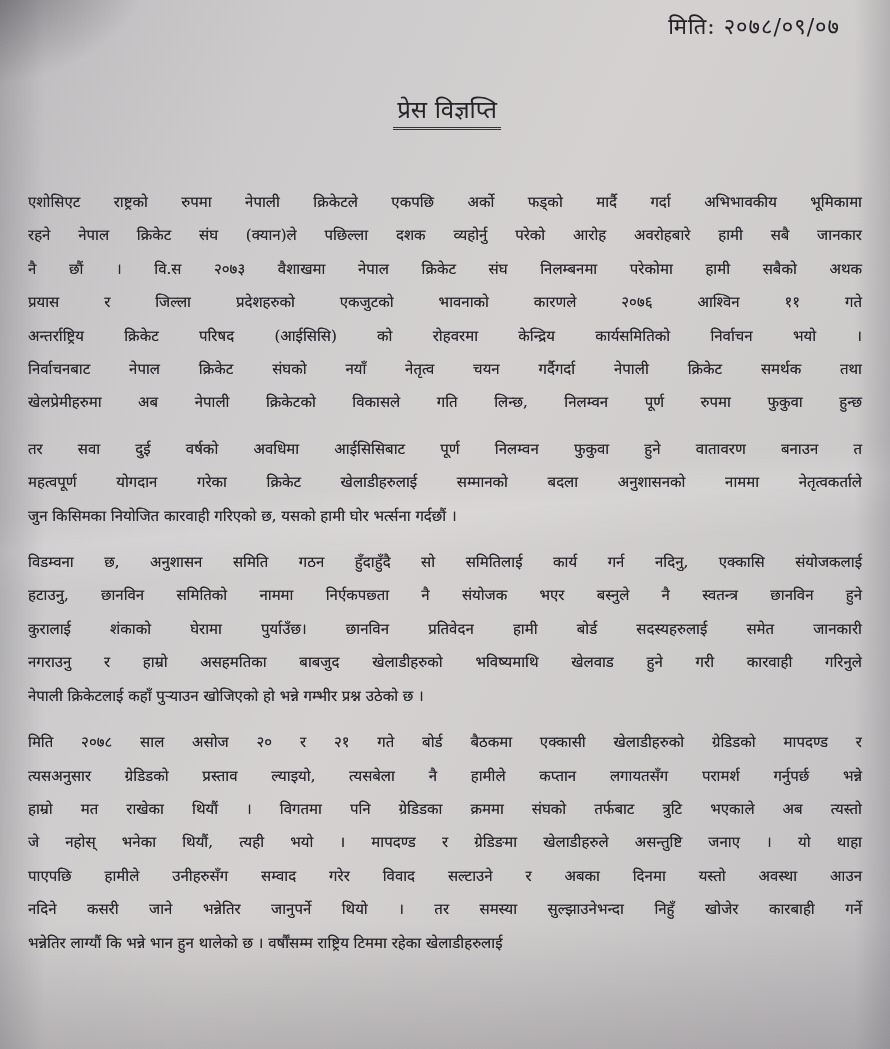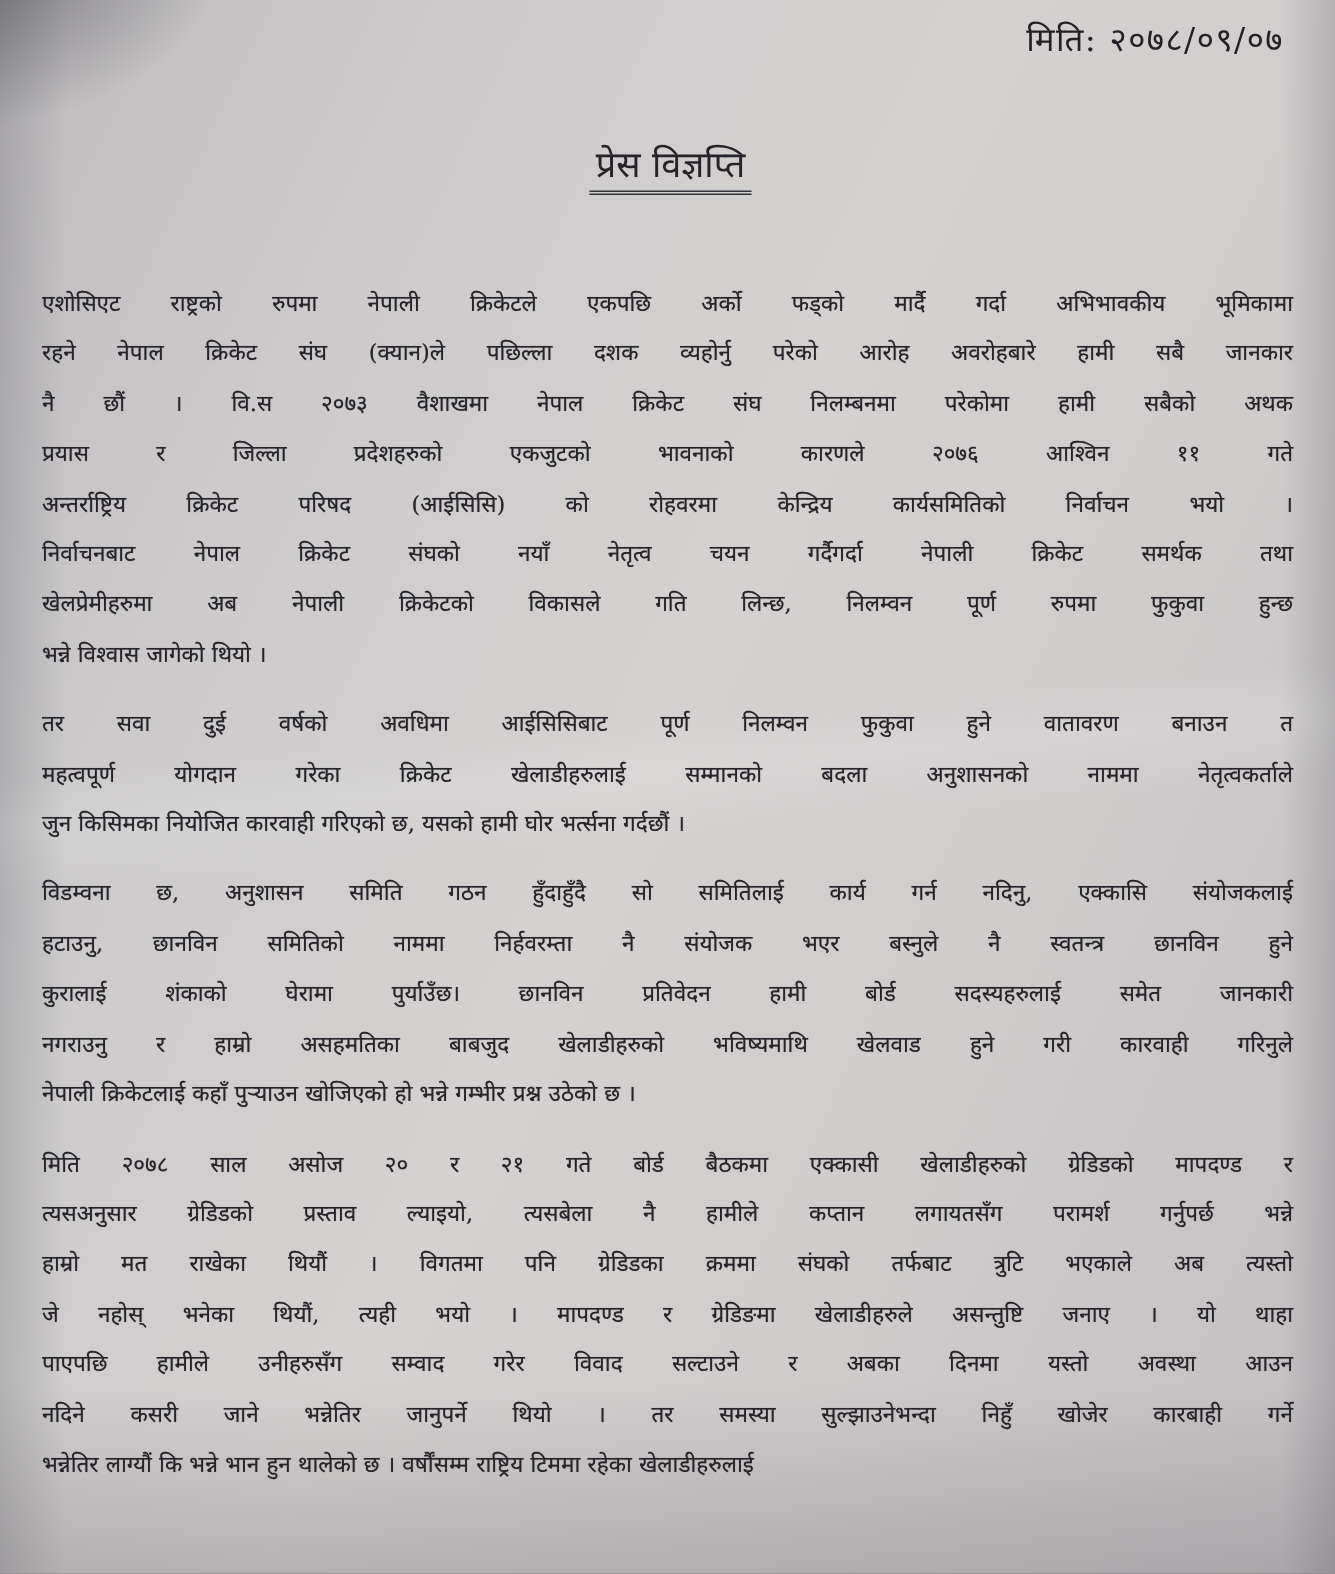--- a/index.html
+++ b/index.html
@@ -24,21 +24,21 @@
       
       linear-gradient(to top, rgba(110,106,112,0.30), rgba(110,106,112,0.0) 12%),
       
       linear-gradient(175deg, rgba(255,255,255,0.0) 46%, rgba(255,255,255,0.14) 49%, rgba(255,255,255,0.0) 53%),
       
       linear-gradient(115deg, #bebbbe 0%, #cccacb 22%, #d4d1d0 48%, #cecbcb 72%, #c2bfc2 100%);
   }
   .date-line {
     position: absolute;
     top: 10px;
-    right: 34px;
+    right: 50px;
     font-size: 22px;
     letter-spacing: 1px;
     color: #232127;
   }
   .doc-title {
     position: absolute;
     top: 92px;
     left: 16px;
     width: 100%;
     text-align: center;
@@ -84,30 +84,29 @@
 
   <div class="doc-body">
       <div class="para">
         <div class="line">एशोसिएट राष्ट्रको रुपमा नेपाली क्रिकेटले एकपछि अर्को फड्को मार्दै गर्दा अभिभावकीय भूमिकामा</div>
         <div class="line">रहने नेपाल क्रिकेट संघ (क्यान)ले पछिल्ला दशक व्यहोर्नु परेको आरोह अवरोहबारे हामी सबै जानकार</div>
         <div class="line">नै छौं । वि.स २०७३ वैशाखमा नेपाल क्रिकेट संघ निलम्बनमा परेकोमा हामी सबैको अथक</div>
         <div class="line">प्रयास र जिल्ला प्रदेशहरुको एकजुटको भावनाको कारणले २०७६ आश्विन ११ गते</div>
         <div class="line">अन्तर्राष्ट्रिय क्रिकेट परिषद (आईसिसि) को रोहवरमा केन्द्रिय कार्यसमितिको निर्वाचन भयो ।</div>
         <div class="line">निर्वाचनबाट नेपाल क्रिकेट संघको नयाँ नेतृत्व चयन गर्दैगर्दा नेपाली क्रिकेट समर्थक तथा</div>
         <div class="line">खेलप्रेमीहरुमा अब नेपाली क्रिकेटको विकासले गति लिन्छ, निलम्वन पूर्ण रुपमा फुकुवा हुन्छ</div>
-        <div class="line last">भन्ने विश्वास जागेको थियो ।</div>
       </div>
       <div class="para">
         <div class="line">तर सवा दुई वर्षको अवधिमा आईसिसिबाट पूर्ण निलम्वन फुकुवा हुने वातावरण बनाउन त</div>
         <div class="line">महत्वपूर्ण योगदान गरेका क्रिकेट खेलाडीहरुलाई सम्मानको बदला अनुशासनको नाममा नेतृत्वकर्ताले</div>
         <div class="line last">जुन किसिमका नियोजित कारवाही गरिएको छ, यसको हामी घोर भर्त्सना गर्दछौं ।</div>
       </div>
       <div class="para">
         <div class="line">विडम्वना छ, अनुशासन समिति गठन हुँदाहुँदै सो समितिलाई कार्य गर्न नदिनु, एक्कासि संयोजकलाई</div>
-        <div class="line">हटाउनु, छानविन समितिको नाममा निर्हवरम्ता नै संयोजक भएर बस्नुले नै स्वतन्त्र छानविन हुने</div>
+        <div class="line">हटाउनु, छानविन समितिको नाममा निर्एकपछ्ता नै संयोजक भएर बस्नुले नै स्वतन्त्र छानविन हुने</div>
         <div class="line">कुरालाई शंकाको घेरामा पुर्याउँछ। छानविन प्रतिवेदन हामी बोर्ड सदस्यहरुलाई समेत जानकारी</div>
         <div class="line">नगराउनु र हाम्रो असहमतिका बाबजुद खेलाडीहरुको भविष्यमाथि खेलवाड हुने गरी कारवाही गरिनुले</div>
         <div class="line last">नेपाली क्रिकेटलाई कहाँ पुऱ्याउन खोजिएको हो भन्ने गम्भीर प्रश्न उठेको छ ।</div>
       </div>
       <div class="para">
         <div class="line">मिति २०७८ साल असोज २० र २१ गते बोर्ड बैठकमा एक्कासी खेलाडीहरुको ग्रेडिडको मापदण्ड र</div>
         <div class="line">त्यसअनुसार ग्रेडिडको प्रस्ताव ल्याइयो, त्यसबेला नै हामीले कप्तान लगायतसँग परामर्श गर्नुपर्छ भन्ने</div>
         <div class="line">हाम्रो मत राखेका थियौं । विगतमा पनि ग्रेडिडका क्रममा संघको तर्फबाट त्रुटि भएकाले अब त्यस्तो</div>
         <div class="line">जे नहोस् भनेका थियौं, त्यही भयो । मापदण्ड र ग्रेडिङमा खेलाडीहरुले असन्तुष्टि जनाए । यो थाहा</div>
         <div class="line">पाएपछि हामीले उनीहरुसँग सम्वाद गरेर विवाद सल्टाउने र अबका दिनमा यस्तो अवस्था आउन</div>

